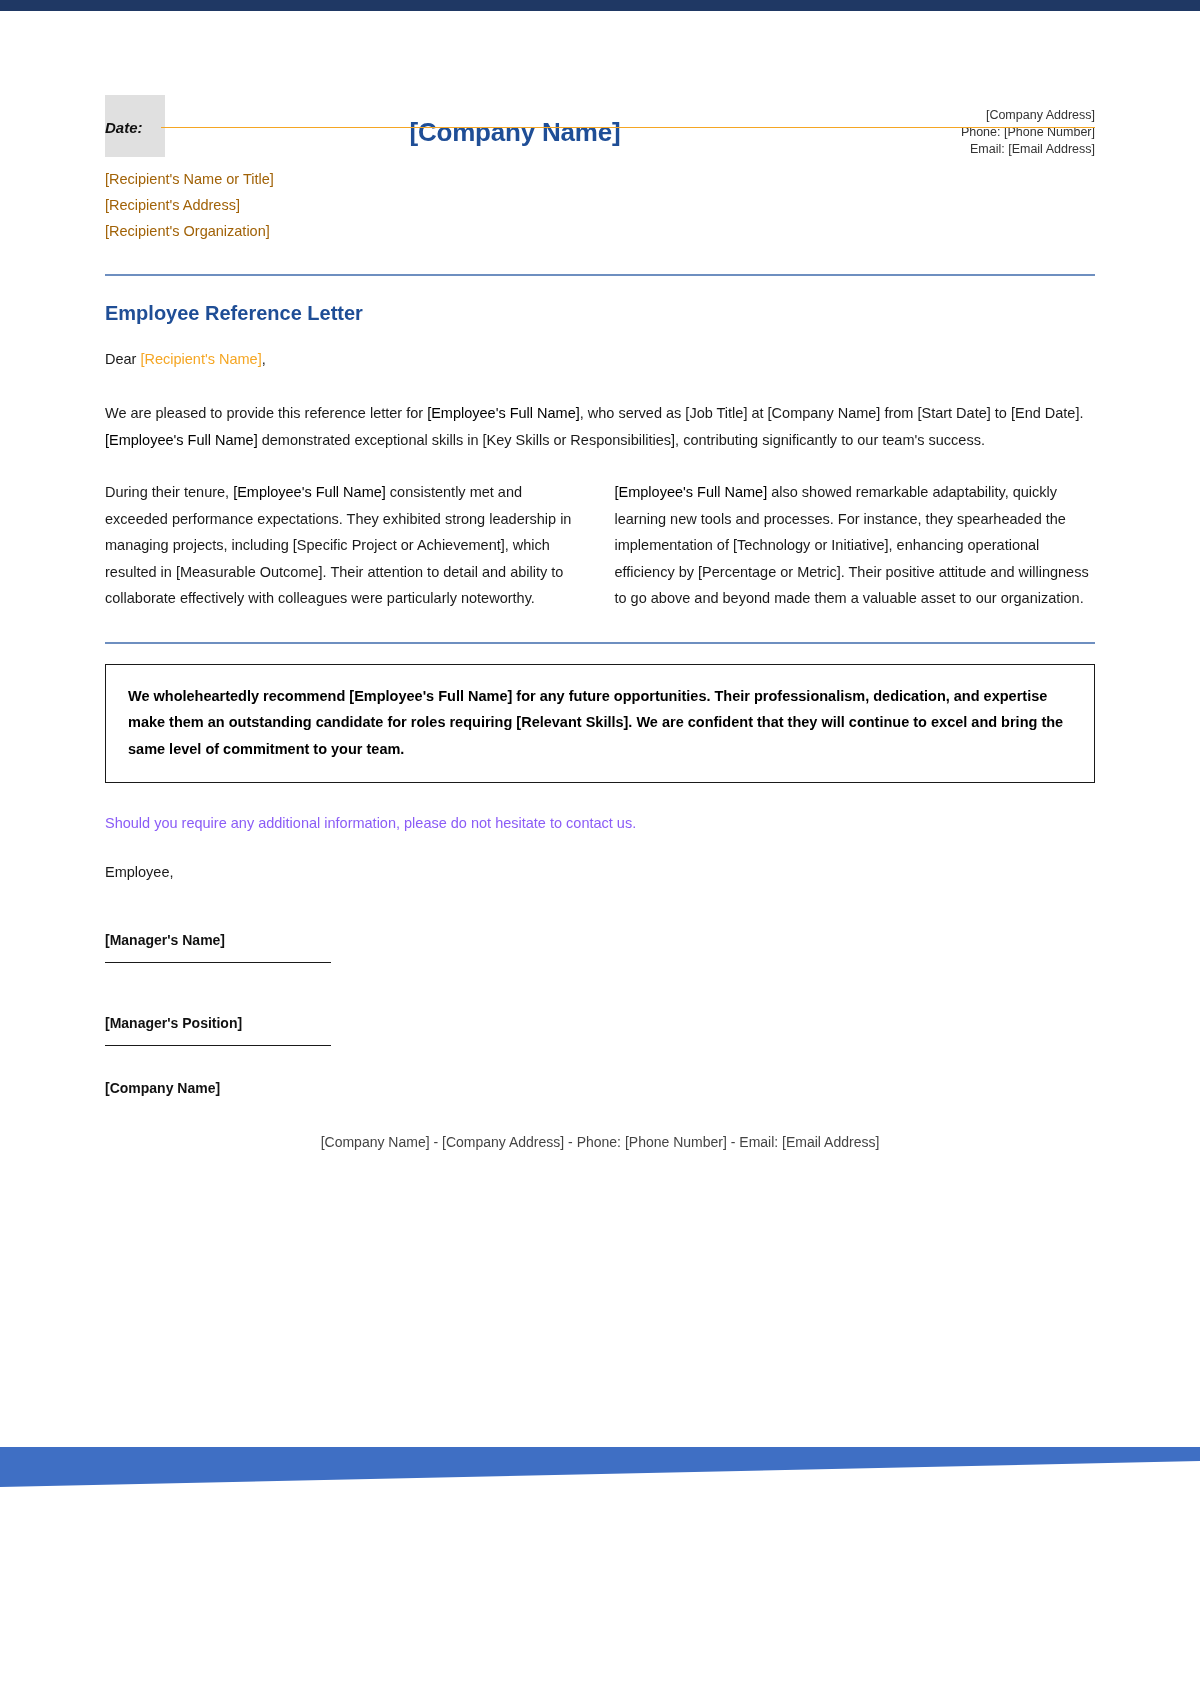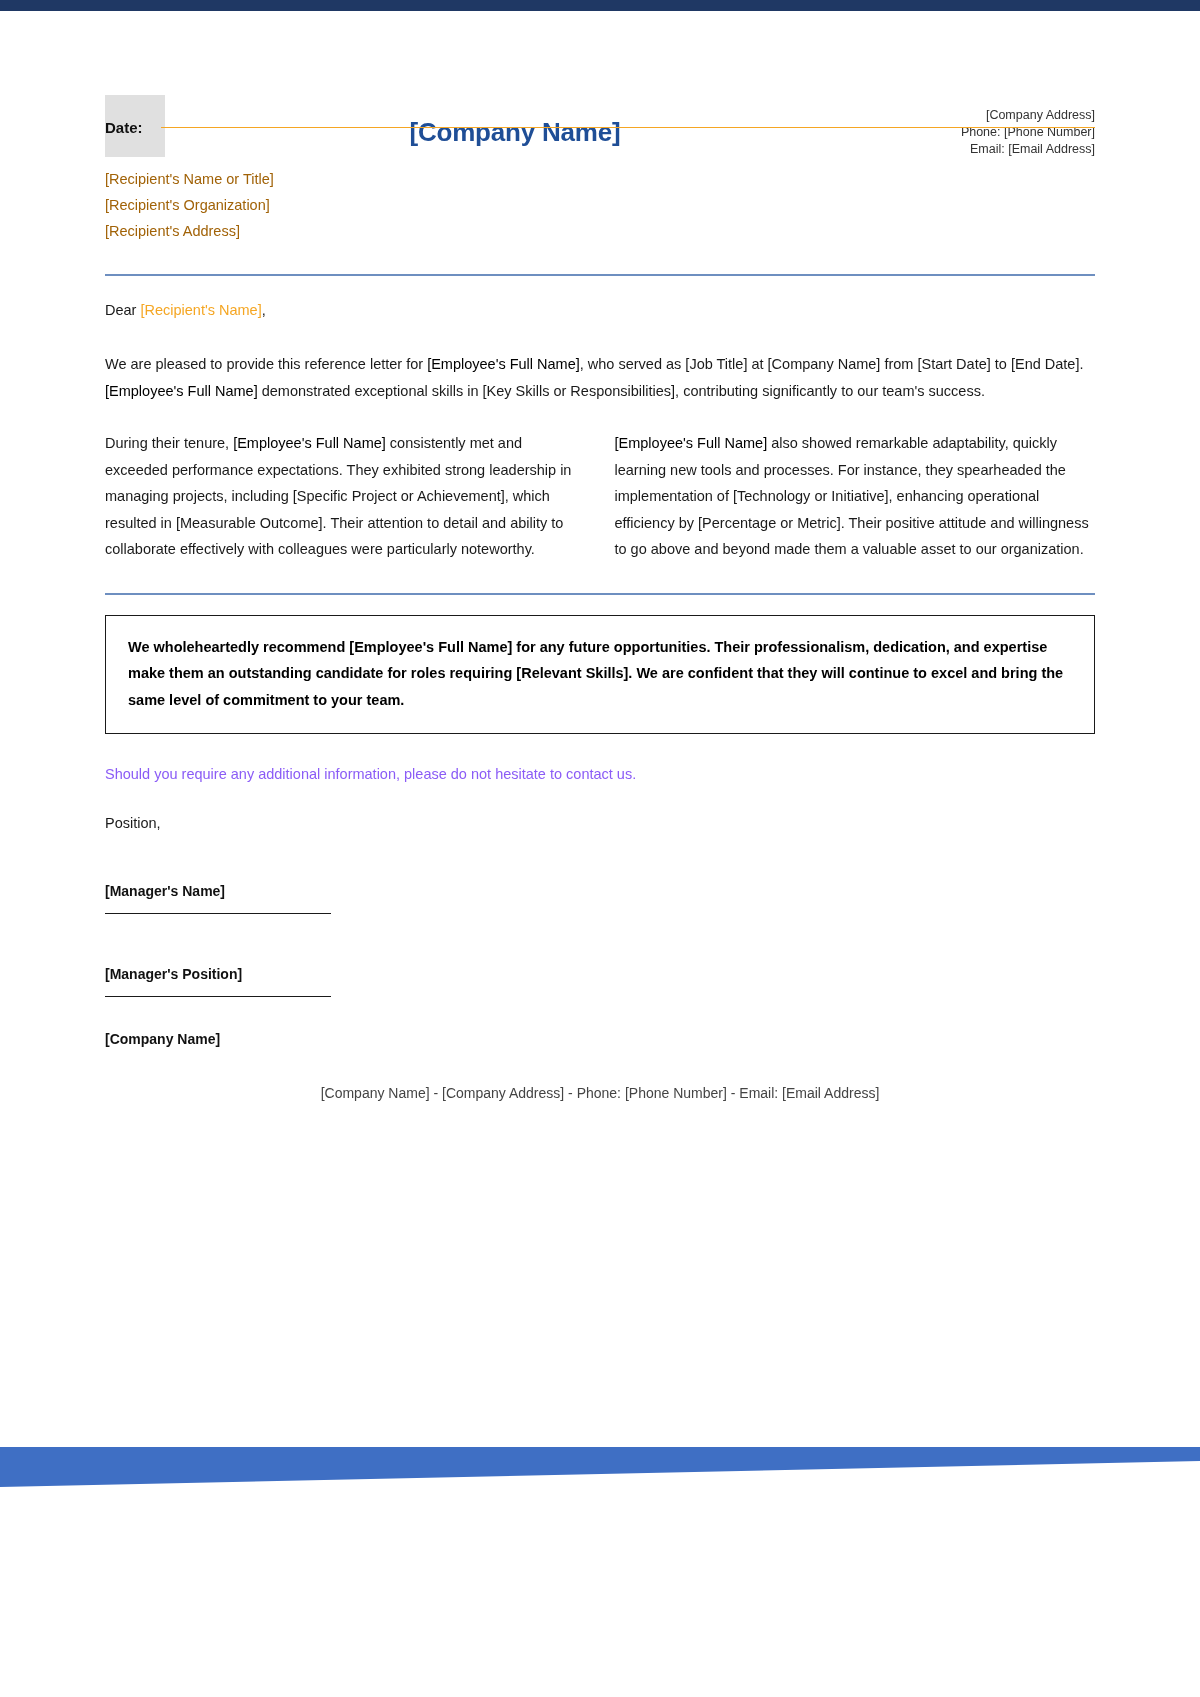--- a/index.html
+++ b/index.html
@@ -67,20 +67,21 @@
   .date-row {
     display: flex;
     align-items: center;
     margin-top: 24px;
   }
   .date-label {
     font-size: 15px;
     font-weight: bold;
     color: #111111;
     white-space: nowrap;
+    font-style: italic;
   }
   .date-rule {
     flex: 1 1 auto;
     height: 0;
     border-top: 1.6px solid #f5a623;
     margin-left: 18px;
   }
   
   .recipient {
     margin-top: 30px;
@@ -223,26 +224,27 @@
       </div>
     </div>
 
     <div class="date-row">
       <div class="date-label">Date:</div>
       <div class="date-rule"></div>
     </div>
 
     <div class="recipient">
       <div>[Recipient's Name or Title]</div>
+      <div>[Recipient's Address]</div>
       <div>[Recipient's Organization]</div>
-      <div>[Recipient's Address]</div>
     </div>
 
     <div class="divider-blue"></div>
 
+    <div class="section-title">Employee Reference Letter</div>
 
     <div class="salutation">
       <span>Dear </span><span class="accent">[Recipient's Name]</span><span>,</span>
     </div>
 
     <div class="intro">
       <span>We are pleased to provide this reference letter for </span><b>[Employee's Full Name]</b><span>, who served as [Job Title] at [Company Name] from [Start Date] to [End Date]. </span><b>[Employee's Full Name]</b><span> demonstrated exceptional skills in [Key Skills or Responsibilities], contributing significantly to our team's success.</span>
     </div>
 
     <div class="two-col">
@@ -252,21 +254,21 @@
       <div class="col">
         <b>[Employee's Full Name]</b><span> also showed remarkable adaptability, quickly learning new tools and processes. For instance, they spearheaded the implementation of [Technology or Initiative], enhancing operational efficiency by [Percentage or Metric]. Their positive attitude and willingness to go above and beyond made them a valuable asset to our organization.</span>
       </div>
     </div>
 
     <div class="divider-blue"></div>
 
     <div class="recommend">We wholeheartedly recommend [Employee's Full Name] for any future opportunities. Their professionalism, dedication, and expertise make them an outstanding candidate for roles requiring [Relevant Skills]. We are confident that they will continue to excel and bring the same level of commitment to your team.</div>
 
     <div class="closing">Should you require any additional information, please do not hesitate to contact us.</div>
-    <div class="sincerely">Position,</div>
+    <div class="sincerely">Employee,</div>
 
     <div class="sig-group">
       <div class="sig-label">[Manager's Name]</div>
       <div class="sig-line"></div>
     </div>
     <div class="sig-group">
       <div class="sig-label">[Manager's Position]</div>
       <div class="sig-line"></div>
     </div>
     <div class="sig-company">[Company Name]</div>

